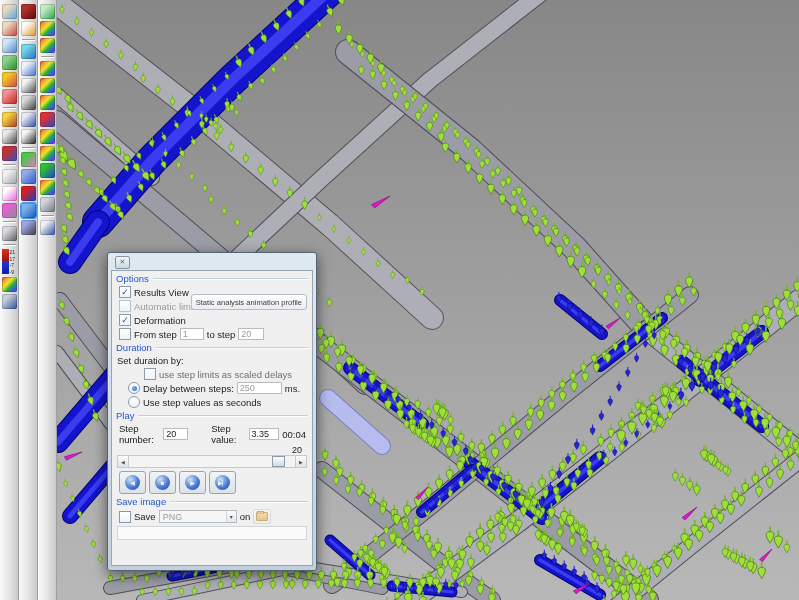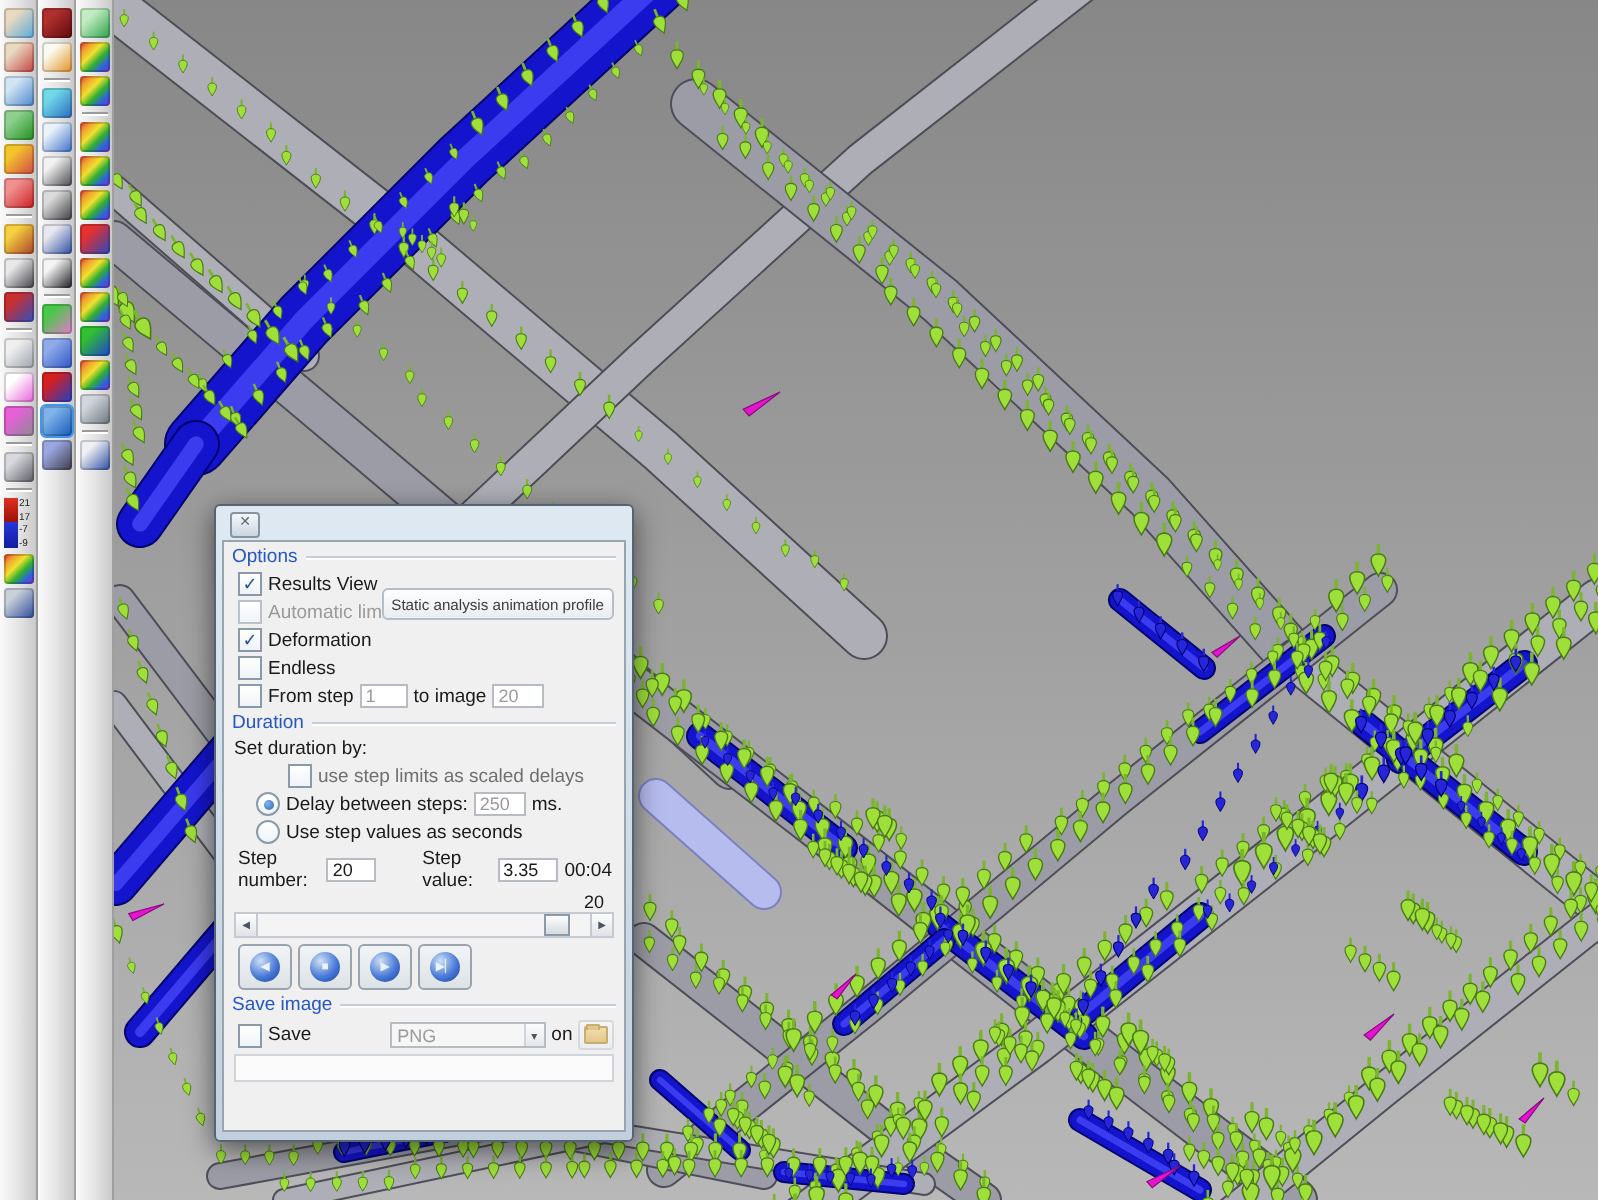--- a/index.html
+++ b/index.html
@@ -49,21 +49,21 @@
   .slider{display:flex;align-items:center;height:11px;margin:0 5px;border:1px solid #c4cad0;background:#f4f4f4;}
   .sl-btn{width:10px;height:100%;background:linear-gradient(#fdfdfd,#dfe3e7);border-right:1px solid #c4cad0;font-size:5px;display:flex;align-items:center;justify-content:center;color:#4b5560;cursor:pointer;}
   .sl-btn.right{border-left:1px solid #c4cad0;border-right:none;}
   .sl-track{flex:1;position:relative;height:100%;}
   .sl-thumb{position:absolute;top:0;height:100%;width:13px;left:86%;background:linear-gradient(#fdfdfd,#d4dade);border:1px solid #8a9aa8;box-sizing:border-box;cursor:pointer;}
   #transport{display:flex;gap:3px;margin:3px 0 0 7px;}
   .pbtn{width:25px;height:21px;background:linear-gradient(#f2f4f6,#dde2e6);border:1px solid #9aa4ae;border-radius:3px;display:flex;align-items:center;justify-content:center;cursor:pointer;}
   .orb{width:15px;height:15px;border-radius:50%;background:radial-gradient(circle at 35% 30%,#cfe0f4,#4a7bd8 55%,#1a3f9e);display:flex;align-items:center;justify-content:center;color:#eaf2ff;font-size:6px;line-height:6px;}
   
   .combo{height:13px;border:1px solid #b6bcc2;background:#fff;display:inline-flex;align-items:center;font-size:9px;box-sizing:border-box;cursor:pointer;}
-  .combo.dis{background:#f6f6f6;color:#9a9a9a;margin-left:36px;}
+  .combo.dis{background:#f6f6f6;color:#9a9a9a;}
   .combo .txt{flex:1;padding:0 3px;overflow:hidden;}
   .combo .arr{width:9px;height:100%;border-left:1px solid #cfd5da;background:linear-gradient(#fafbfc,#e4e8ec);font-size:6px;display:flex;align-items:center;justify-content:center;color:#555;}
   .folder-btn{width:16px;height:13px;border:1px solid #c2c8ce;border-radius:2px;background:linear-gradient(#fbfbfb,#e8ebee);display:flex;align-items:center;justify-content:center;cursor:pointer;}
   .folder{width:10px;height:7px;background:linear-gradient(#f3cf7a,#dca53c);border:1px solid #a8780a;border-radius:1px;position:relative;}
   .folder:before{content:"";position:absolute;left:0;top:-2px;width:5px;height:2px;background:#dca53c;border:1px solid #a8780a;border-bottom:none;border-radius:1px 1px 0 0;}
   #wide-input{height:12px;margin:2px 5px 0;border:1px solid #cfd5da;background:#fbfbfb;}
 </style>
 </head>
 <body>
 <div id="stage">
@@ -1115,27 +1115,23 @@
         <span class="cb dis"></span>
         <span>Automatic limits</span>
       </div>
       <button id="profile-button">Static analysis animation profile</button>
       <div class="row">
         <span class="cb">✓</span>
         <span>Deformation</span>
       </div>
       <div class="row">
         <span class="cb"></span>
-        <span>Endless</span>
-      </div>
-      <div class="row">
-        <span class="cb"></span>
         <span>From step</span>
         <span class="tb gray" style="width:24px">1</span>
-        <span>to image</span>
+        <span>to step</span>
         <span class="tb gray" style="width:26px">20</span>
       </div>
     </div>
 
     <div>
       <div class="ghead">
             <span>Duration</span>
             <span class="ln"></span>
           </div>
       <div class="row" style="margin-left:5px">
@@ -1143,30 +1139,34 @@
           </div>
       <div class="row dim" style="margin-left:32px">
         <span class="cb"></span>
         <span>use step limits as scaled delays</span>
       </div>
       <div class="row" style="margin-left:16px">
         <span class="radio">
               <span class="dot"></span>
             </span>
         <span>Delay between steps:</span>
-        <span class="tb gray" style="width:26px">250</span>
+        <span class="tb gray" style="width:45px">250</span>
         <span>ms.</span>
       </div>
       <div class="row" style="margin-left:16px">
         <span class="radio"></span>
         <span>Use step values as seconds</span>
       </div>
     </div>
 
     <div>
+      <div class="ghead">
+            <span>Play</span>
+            <span class="ln"></span>
+          </div>
       <div id="play-stats">
         <span>Step number:</span>
         <span class="tb" style="width:32px">20</span>
         <span style="margin-left:20px">Step value:</span>
         <span class="tb" style="width:40px">3.35</span>
         <span id="play-time">00:04</span>
       </div>
       <div id="slider-max">20</div>
       <div class="slider">
         <span class="sl-btn">◀</span>

